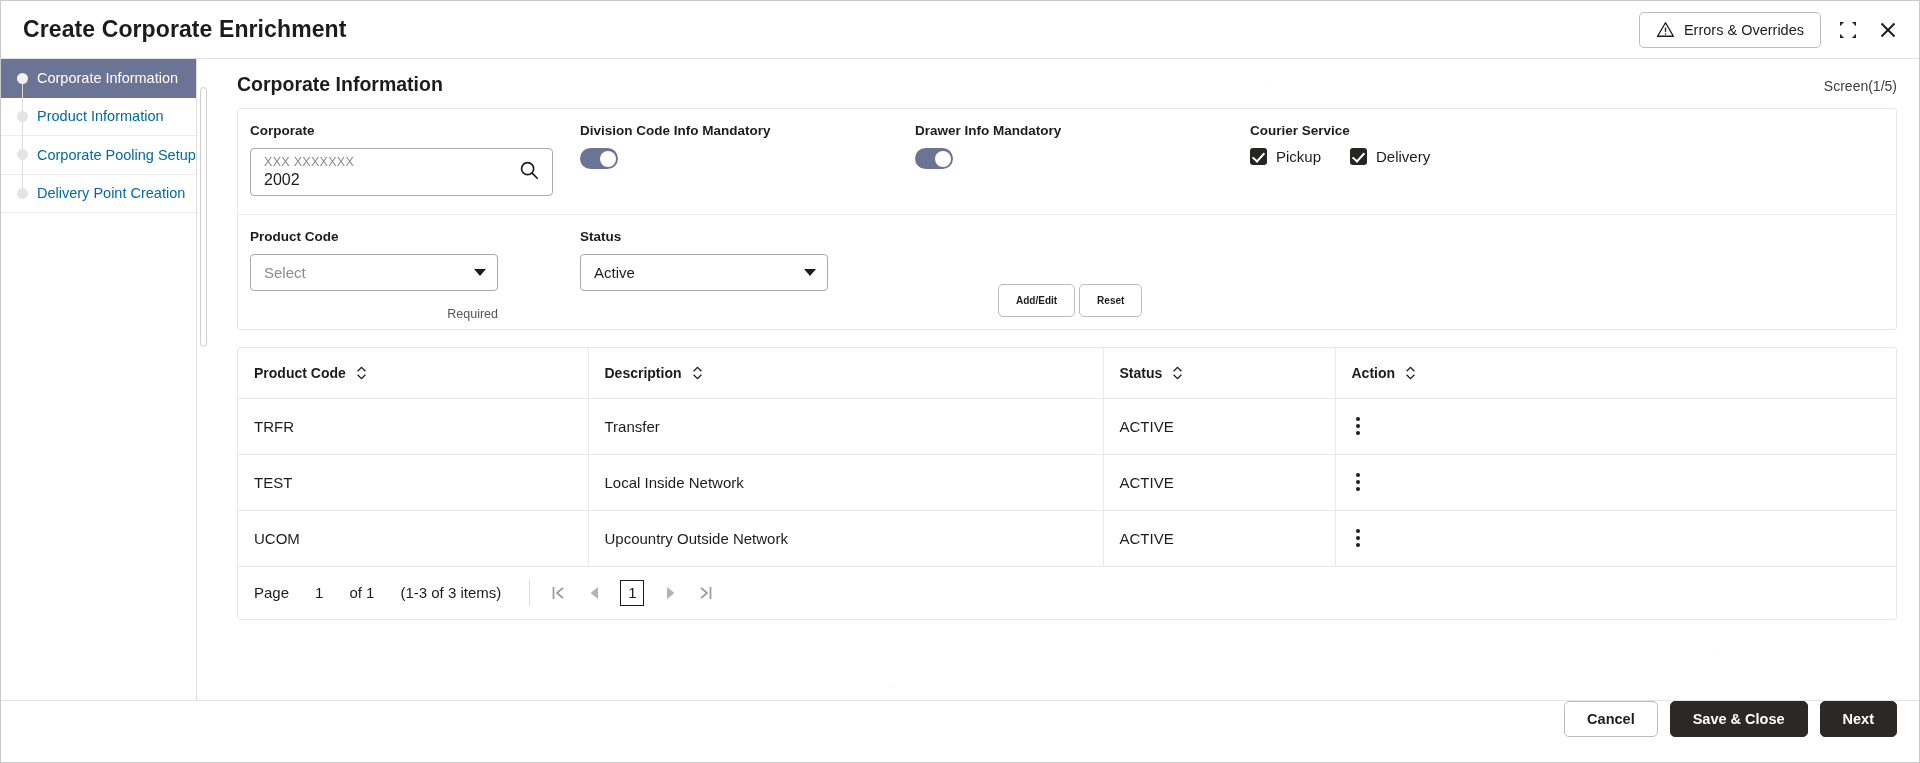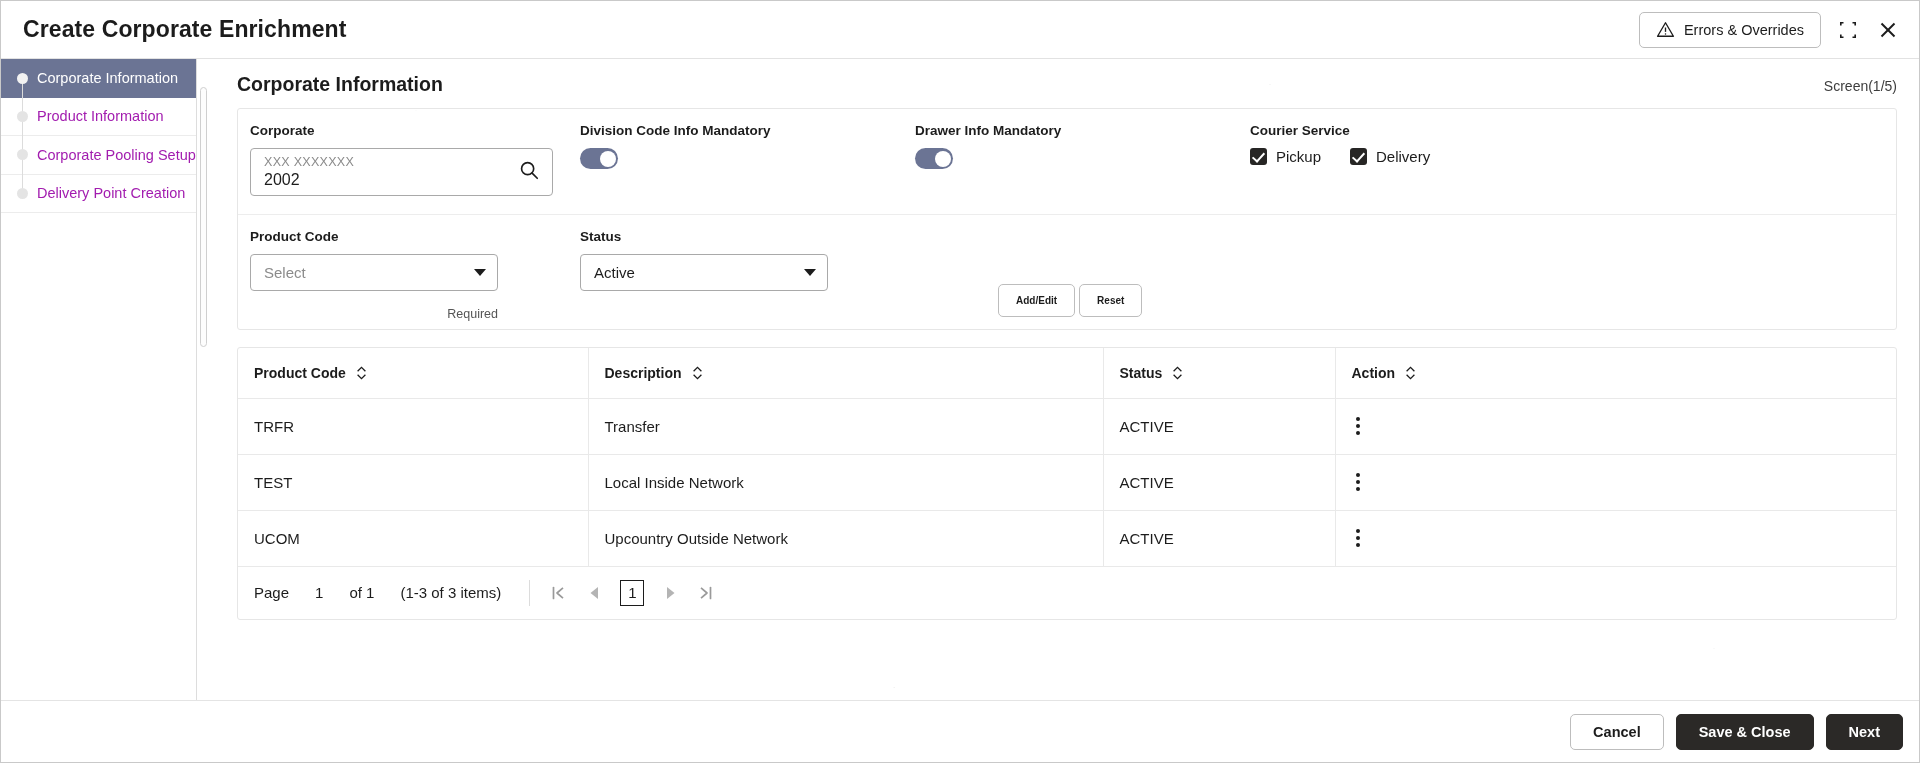--- a/index.html
+++ b/index.html
@@ -55,21 +55,21 @@
     background: #ffffff;
     border-right: 1px solid #dddddd;
     position: relative; z-index: 2;
   }
   .nav-item {
     position: relative;
     height: 38.5px;
     display: flex; align-items: center;
     padding-left: 16px;
     font-size: 14.5px;
-    color: #a21caf;
+    color: #0369a1;
     border-bottom: 1px solid #ececec;
     cursor: pointer;
     white-space: nowrap;
   }
   .nav-item.active {
     background: #6b7494;
     color: #ffffff;
     border-bottom: none;
   }
   .nav-dot {
@@ -247,22 +247,22 @@
   .pg-btn { cursor: pointer; display: flex; align-items: center; justify-content: center; width: 20px; height: 22px; }
   .pg-cur {
     width: 24px; height: 26px; border: 1px solid #1c1c1c;
     display: flex; align-items: center; justify-content: center;
     font-size: 15px; cursor: pointer; background: #fff;
   }
 
   
   .footer {
     height: 62px; flex: 0 0 62px;
-    display: flex; align-items: center; justify-content: flex-end;
-    gap: 12px; padding-right: 16px;
+    display: flex; justify-content: flex-end;
+    gap: 12px; padding-right: 22px;
     border-top: 1px solid #e4e4e4;
     background: #ffffff;
   }
   .btn {
     height: 36px; padding: 0 22px; border-radius: 5px;
     font-size: 14.5px; font-weight: bold; cursor: pointer;
   }
   .btn.outline { background: #fff; border: 1px solid #bdbdbd; color: #1c1c1c; }
   .btn.solid { background: #2b2927; border: 1px solid #2b2927; color: #ffffff; }
 </style>

